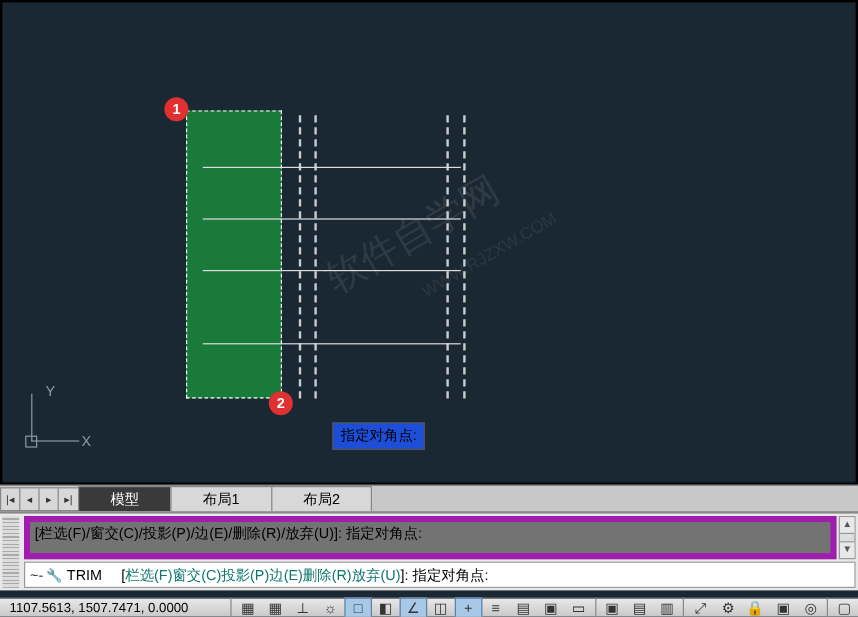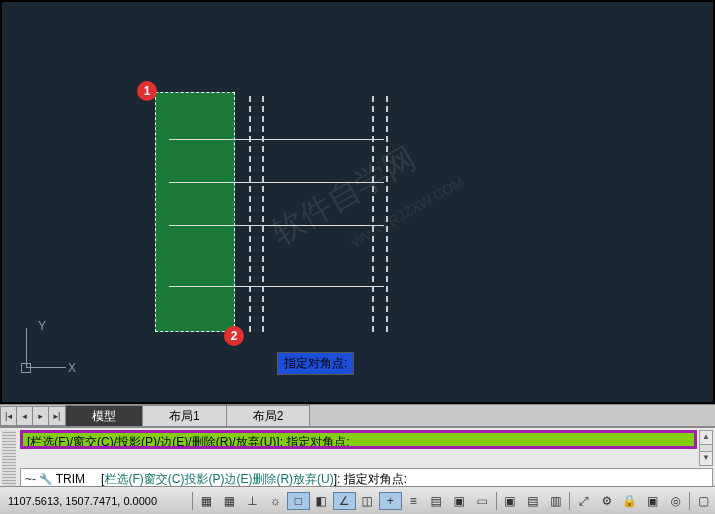--- a/index.html
+++ b/index.html
@@ -29,30 +29,30 @@
 .ucs-xlabel{position:absolute;left:52px;bottom:13px;color:#8a9aa5;font-size:12px}
 .watermark{position:absolute;left:260px;top:170px;color:rgba(200,200,200,0.12);font-size:32px;transform:rotate(-30deg);pointer-events:none;white-space:nowrap}
 .watermark-sub{position:absolute;left:340px;top:200px;color:rgba(200,200,200,0.10);font-size:14px;transform:rotate(-30deg);pointer-events:none;white-space:nowrap}
 .tabbar{position:absolute;left:0;right:0;bottom:88px;height:22px;background:#c8c8c8;border-top:1px solid #888;display:flex;align-items:center;font-size:12px}
 .tab-nav{display:flex;background:#d8d8d8;border:1px solid #888}
 .tab-nav-btn{width:16px;height:18px;display:flex;align-items:center;justify-content:center;border-right:1px solid #888;cursor:pointer;font-size:9px;color:#333}
 .tab-nav-btn:last-child{border-right:none}
 .tab{padding:2px 26px;background:#d8d8d8;border:1px solid #888;border-bottom:none;margin-left:-1px;cursor:pointer}
 .tab.active{background:#3a3a3a;color:#fff}
 .cmdarea{position:absolute;left:0;right:0;bottom:22px;height:66px;background:#e8e8e8;border-top:2px solid #888;font-size:12px}
-.cmd-scroll{position:absolute;left:20px;right:18px;top:2px;height:19px;background:#84cc16;border:3px solid #a21caf;padding:1px 4px;line-height:16px;overflow:hidden;color:#000}
+.cmd-scroll{position:absolute;left:20px;right:18px;top:2px;height:36px;background:#737373;border:5px solid #a21caf;padding:1px 4px;line-height:16px;overflow:hidden;color:#000}
 .cmd-handle{position:absolute;left:2px;top:2px;width:14px;height:60px;background:repeating-linear-gradient(0deg,#aaa,#aaa 1px,#ddd 1px,#ddd 3px);cursor:move}
 .cmd-scrollbar{position:absolute;right:2px;top:2px;width:14px;height:36px;background:#ddd;border:1px solid #999}
 .cmd-sb-btn{height:14px;background:#e8e8e8;border-bottom:1px solid #999;font-size:8px;text-align:center;line-height:12px;color:#555}
 .cmd-sb-btn.dn{border-bottom:none;border-top:1px solid #999;position:absolute;bottom:0;width:100%}
 .cmd-input{position:absolute;left:20px;right:2px;bottom:2px;height:22px;background:#fff;border:1px solid #999;display:flex;align-items:center;padding:0 4px;color:#000}
 .cmd-prefix{color:#333;margin-right:3px;display:flex;align-items:center;gap:3px}
 .cmd-wrench{color:#2060c0;font-size:11px}
 .opt-blue{color:#0f766e}
-.statusbar{position:absolute;left:0;right:0;bottom:0;height:28px;background:linear-gradient(#e8e8e8,#c8c8c8);border-top:1px solid #888;display:flex;align-items:center;font-size:11px}
+.statusbar{position:absolute;left:0;right:0;bottom:0;height:16px;background:linear-gradient(#e8e8e8,#c8c8c8);border-top:1px solid #888;display:flex;align-items:center;font-size:11px}
 .coords{padding:0 8px;color:#000;min-width:190px}
 .sb-divider{width:1px;height:18px;background:#888;margin:0 2px}
 .sb-btn{width:24px;height:18px;display:flex;align-items:center;justify-content:center;cursor:pointer;border:1px solid transparent;color:#333;font-size:12px}
 .sb-btn.on{background:#a8c8e8;border:1px solid #6080a0}
 </style>
 </head>
 <body>
 
 <div class="canvas">
   <div class="canvas-inner">

